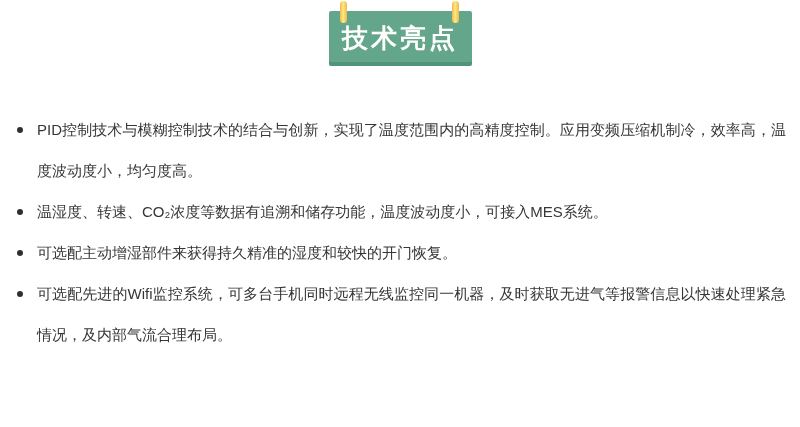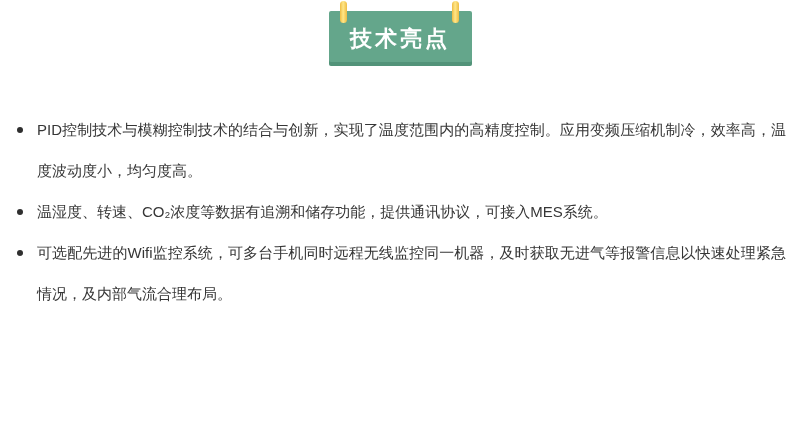--- a/index.html
+++ b/index.html
@@ -34,21 +34,21 @@
   .banner {
     position: relative;
     height: 55px;
     background: #64a68b;
     border-radius: 2px;
     box-shadow: inset 0 -4px 0 rgba(0, 60, 40, 0.18);
     display: flex;
     align-items: center;
     justify-content: center;
     color: #ffffff;
-    font-size: 22px;
+    font-size: 26px;
     font-weight: bold;
     letter-spacing: 3px;
   }
 
   
   ul.bullets {
     margin: 43px 10px 0 0;
     padding: 0 4px 0 0;
     list-style: none;
   }
@@ -79,18 +79,21 @@
   <span class="pin pin-left"></span>
   <span class="pin pin-right"></span>
   <div class="banner">技术亮点</div>
 </div>
 
 <ul class="bullets">
   <li>
     <span>PID控制技术与模糊控制技术的结合与创新，实现了温度范围内的高精度控制。应用变频压缩机制冷，效率高，温度波动度小，均匀度高。</span>
   </li>
   <li>
-    <span>温湿度、转速、CO₂浓度等数据有追溯和储存功能，提供通讯协议，可接入MES系统。</span>
+    <span>温湿度、转速、CO₂浓度等数据有追溯和储存功能，温度波动度小，可接入MES系统。</span>
+  </li>
+  <li>
+    <span>可选配主动增湿部件来获得持久精准的湿度和较快的开门恢复。</span>
   </li>
   <li>
     <span>可选配先进的Wifi监控系统，可多台手机同时远程无线监控同一机器，及时获取无进气等报警信息以快速处理紧急情况，及内部气流合理布局。</span>
   </li>
 </ul>
 
 </body></html>

